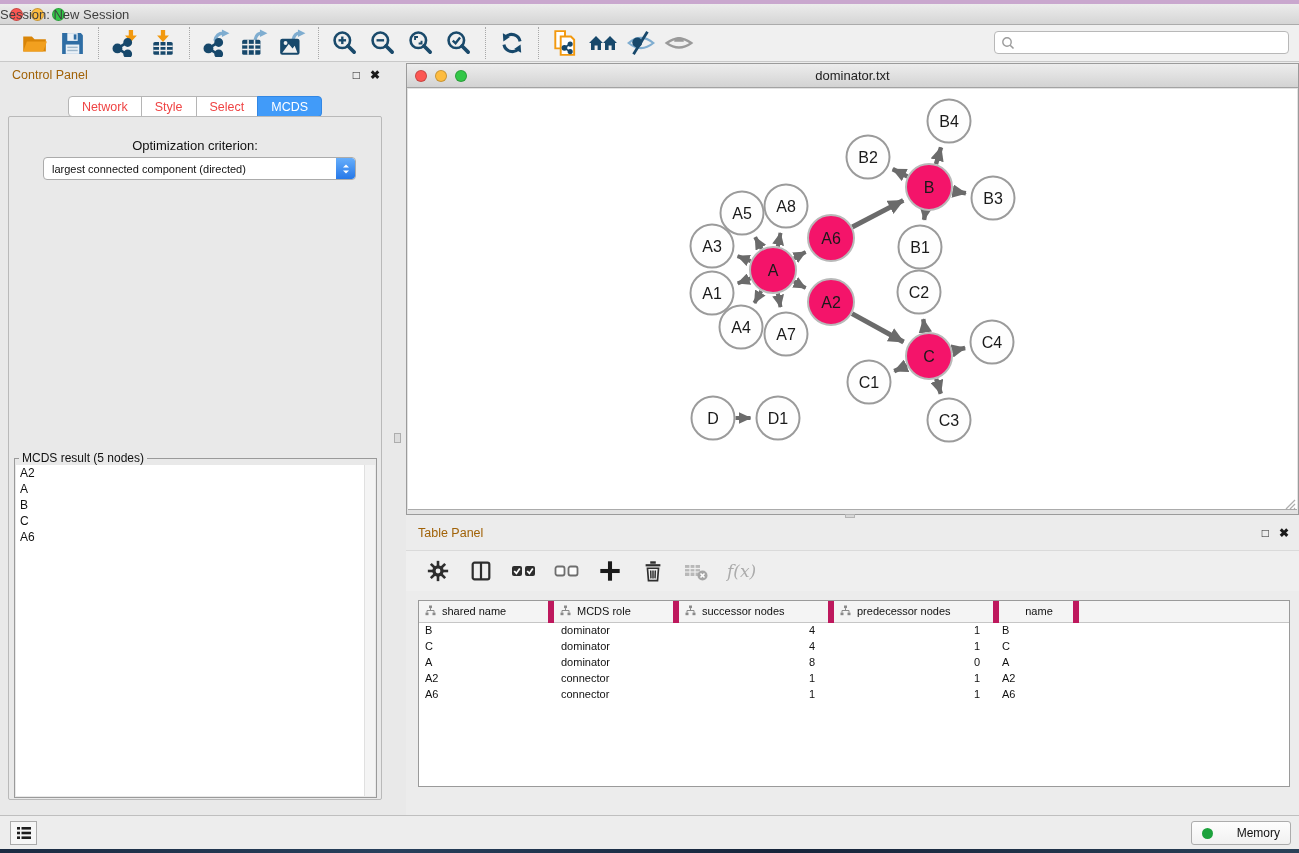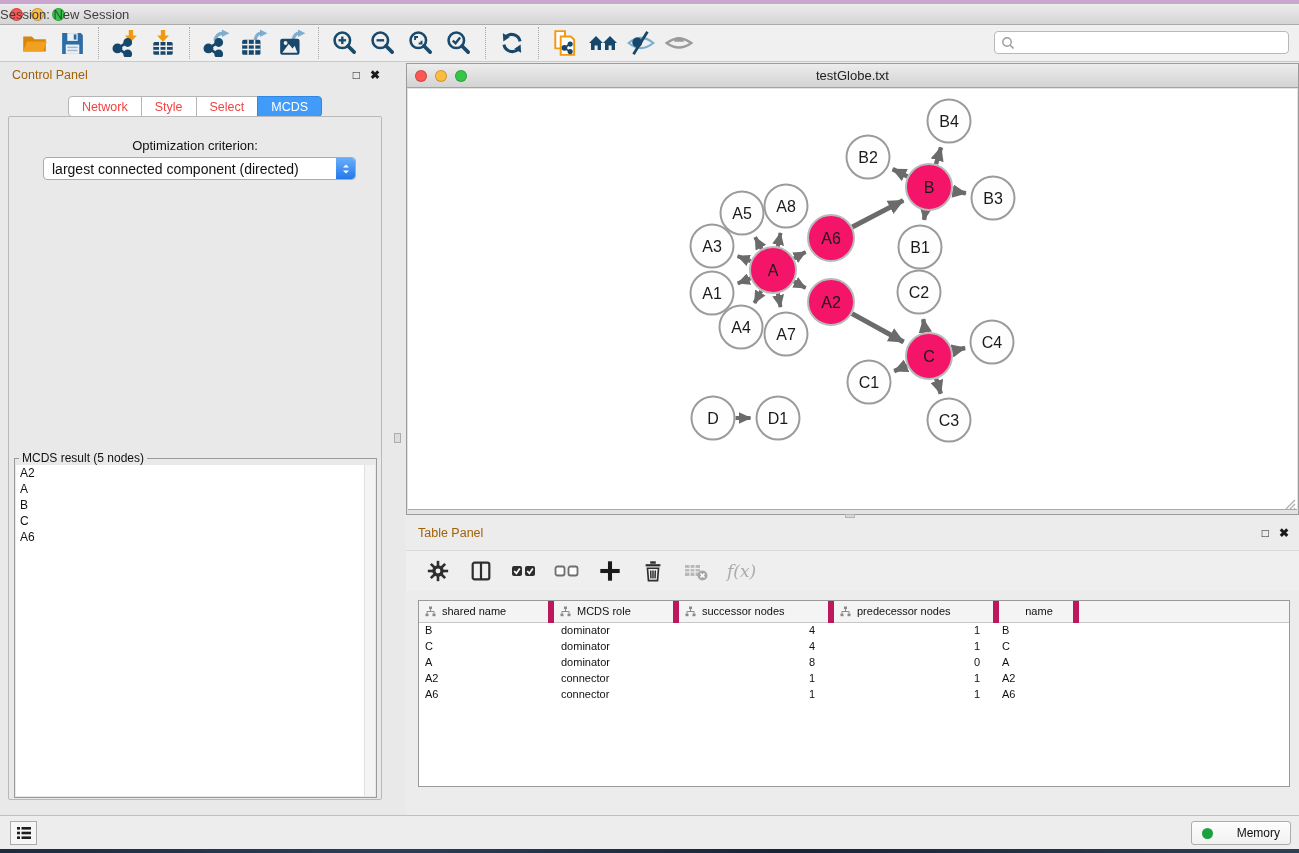--- a/index.html
+++ b/index.html
@@ -40,21 +40,21 @@
     border:1px solid #B5B5B5; margin-left:-1px; color:#ef4444; }
   .seg-tab:first-child { border-radius:4px 0 0 4px; margin-left:0; }
   .seg-tab:last-child { border-radius:0 4px 4px 0; }
   .seg-tab.active { background:#419BF9; border-color:#3287E4; color:#fff; }
 
   #cp-box { position:absolute; left:8px; right:8px; top:54px; bottom:15px;
     border:1px solid #B9B9B9; border-radius:2px; background:#E9E9E9; }
   #opt-label { position:absolute; left:0; right:0; top:76px; text-align:center; font-size:13px; color:#111; }
   #criterion { position:absolute; left:43px; top:95px; width:313px; height:23px; background:#fff;
     border:1px solid #ABABAB; border-radius:4px; display:flex; align-items:center; overflow:hidden; }
-  #criterion .val { flex:1; font-size:14px; padding-left:8px; color:#111; white-space:nowrap; }
+  #criterion .val { flex:1; font-size:11px; padding-left:8px; color:#111; white-space:nowrap; }
   #criterion .stepper { width:19px; height:100%; background:linear-gradient(#66AEFB,#2678E8);
     border-radius:0 3px 3px 0; display:flex; flex-direction:column; align-items:center; justify-content:center; }
   .btn-row { position:absolute; left:0; right:0; top:129px; display:flex; justify-content:center; gap:14px; }
   .mac-btn { height:22px; padding:0 16px; font-size:12.5px; background:linear-gradient(#FFFFFF,#F2F2F2);
     border:1px solid #ACACAC; border-radius:4px; color:#111; }
 
   #mcds-fieldset { position:absolute; left:14px; right:13px; top:396px; height:340px;
     border:1px solid #9A9A9A; }
   #mcds-legend { position:absolute; left:4px; top:-8px; background:#E9E9E9; padding:0 3px; font-size:12px; color:#111; }
   #mcds-list { position:absolute; left:1px; right:1px; top:6px; bottom:1px; background:#fff; overflow:hidden; }
@@ -86,21 +86,21 @@
     display:flex; align-items:center; padding-left:18px; gap:15px; background:#EFEFEF; }
   .tpicon { width:28px; height:28px; display:flex; align-items:center; justify-content:center; }
   .fx-label { font-family:"DejaVu Serif", serif; font-style:italic; font-size:17px; color:#ABABAB; padding-left:2px; }
 
   #node-table-wrap { position:absolute; left:12px; right:9px; top:80px; height:187px; background:#fff;
     border:1px solid #9A9A9A; overflow:hidden; }
   table.node-table { border-collapse:collapse; table-layout:fixed; width:100%; font-size:11px; }
   table.node-table th { height:21px; background:#F4F4F4; border-bottom:1px solid #C6C6C6; font-weight:normal;
     color:#111; border-left:6px solid #be185d; text-align:left; padding-left:6px; white-space:nowrap; }
   table.node-table th:first-child { border-left:none; }
-  table.node-table th .th-inner { display:flex; align-items:flex-end; gap:6px; }
+  table.node-table th .th-inner { display:flex; align-items:flex-start; gap:6px; }
   table.node-table th.center .th-inner { justify-content:center; }
   table.node-table td { height:16px; padding:0 6px; color:#111; white-space:nowrap; }
   table.node-table td.num { text-align:right; padding-right:16px; }
   table.node-table td.pad10 { padding-left:10px; }
 
   #tp-tabs { position:absolute; left:0; right:0; top:268px; display:flex; justify-content:center; }
 
   
   #statusbar { position:absolute; left:0; top:815px; width:100%; height:34px; background:#EDEDED;
     border-top:1px solid #BFBFBF; }
@@ -348,21 +348,21 @@
       <div class="grip"></div>
     </div>
 
   <div id="net-window">
     <div id="net-titlebar">
       <div class="lights">
         <div class="light red"></div>
         <div class="light yellow"></div>
         <div class="light green"></div>
       </div>
-      <div class="wtitle">testGlobe.txt</div>
+      <div class="wtitle">dominator.txt</div>
     </div>
     <div id="net-canvas">
       <svg id="graph-svg" width="891" height="420">
           <defs>
             <marker id="arrow" markerUnits="strokeWidth" markerWidth="3.2" markerHeight="3" refX="3" refY="1.5" orient="auto">
               <path d="M0,0 L3.2,1.5 L0,3 Z" fill="#6B6B6B"></path>
             </marker>
           </defs>
           <line x1="353.5334732741604" y1="159.91638634281102" x2="347.13872854002454" y2="148.15830731552904" stroke="#6B6B6B" stroke-width="4" marker-end="url(#arrow)"></line>
           <line x1="369.7774381829625" y1="157.48030433003072" x2="372.52585208202214" y2="143.94965128850646" stroke="#6B6B6B" stroke-width="4" marker-end="url(#arrow)"></line>

